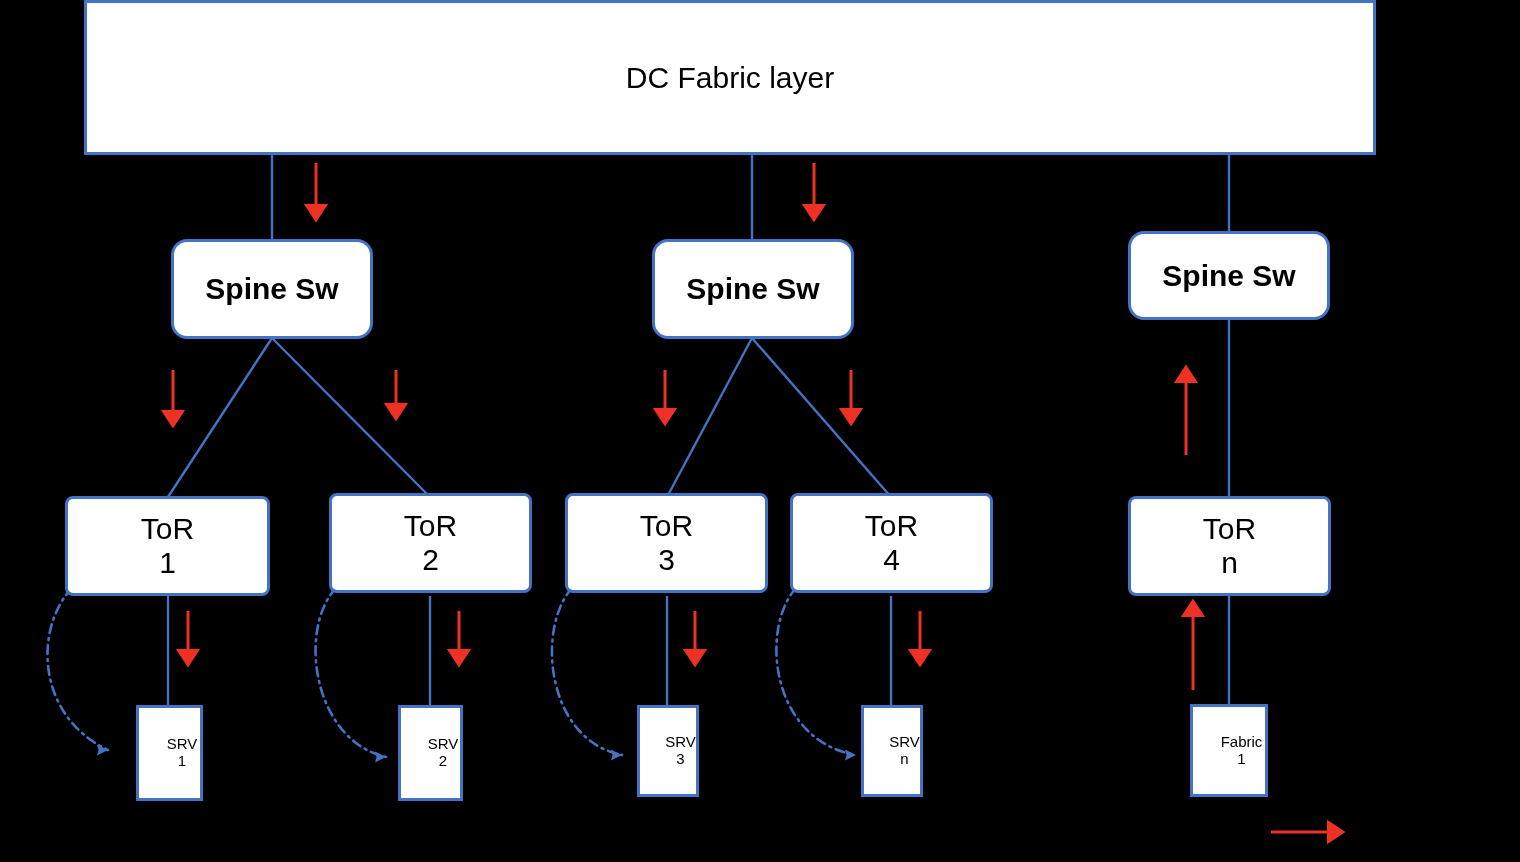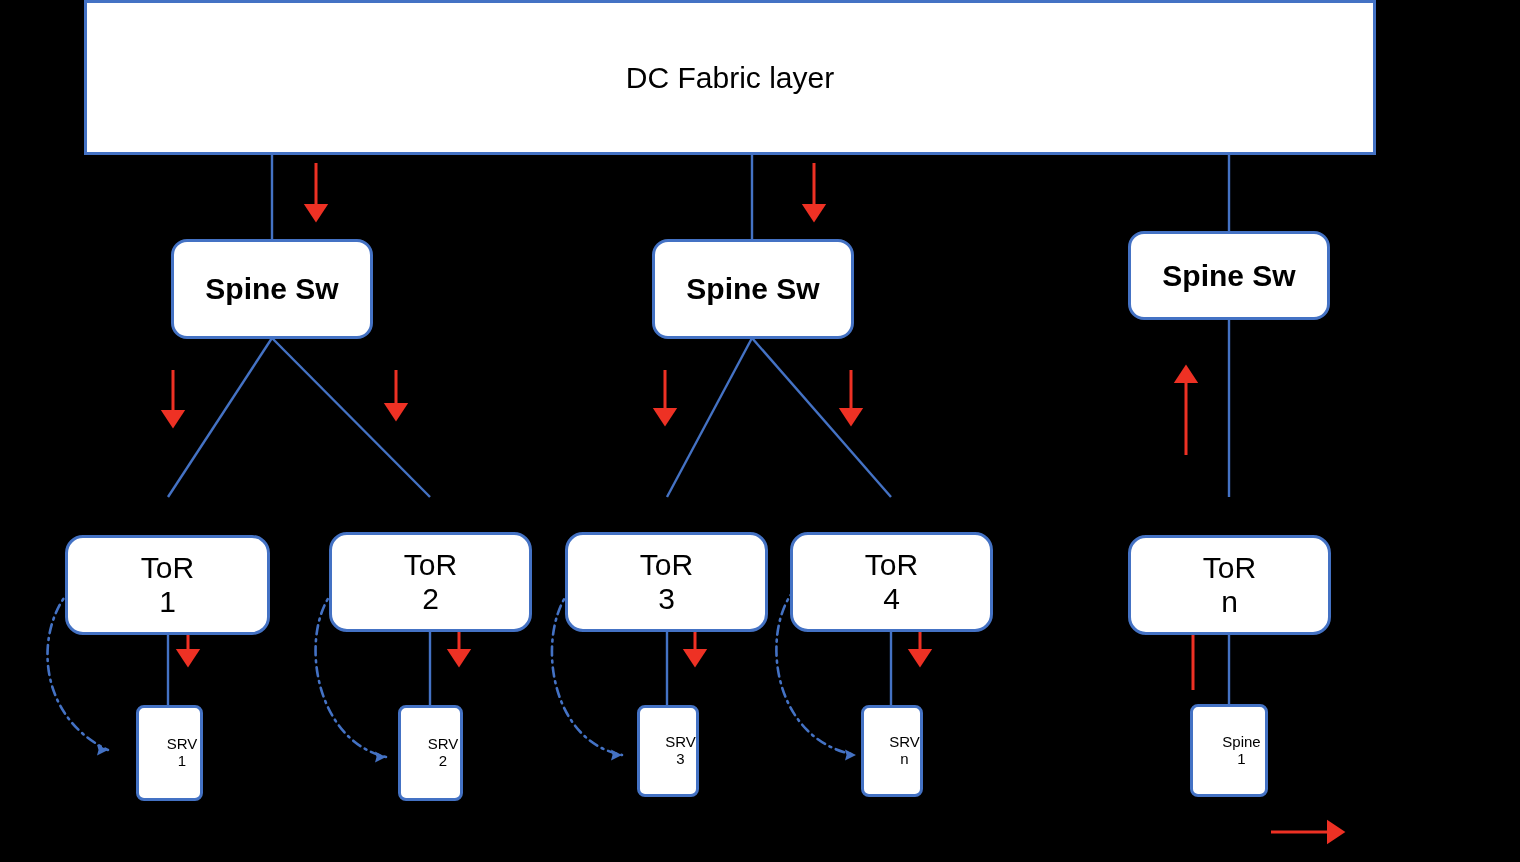--- a/index.html
+++ b/index.html
@@ -43,26 +43,25 @@
   .node.fabric {
     border-radius: 0;
     font-size: 30px;
   }
   .node.spine {
     border-radius: 16px;
     font-size: 30px;
     font-weight: bold;
   }
   .node.tor {
-    border-radius: 18px;
+    border-radius: 8px;
     font-size: 30px;
-    margin-top: 39px;
   }
   .node.host {
-    border-radius: 8px;
+    border-radius: 0;
     border-width: 3px;
     font-size: 15px;
     padding-left: 25px;
   }
   .node .l2 {
     display: block;
   }
 </style>
 </head>
 <body>
@@ -187,17 +186,17 @@
     <span>SRV</span>
     <span class="l2">3</span>
   </div>
 
   <div class="node host" style="left:861px; top:705px; width:62px; height:92px;">
     <span>SRV</span>
     <span class="l2">n</span>
   </div>
 
   <div class="node host" style="left:1190px; top:704px; width:78px; height:93px;">
-    <span>Spine</span>
+    <span>Fabric</span>
     <span class="l2">1</span>
   </div>
 
 </div>
 
 </body></html>

